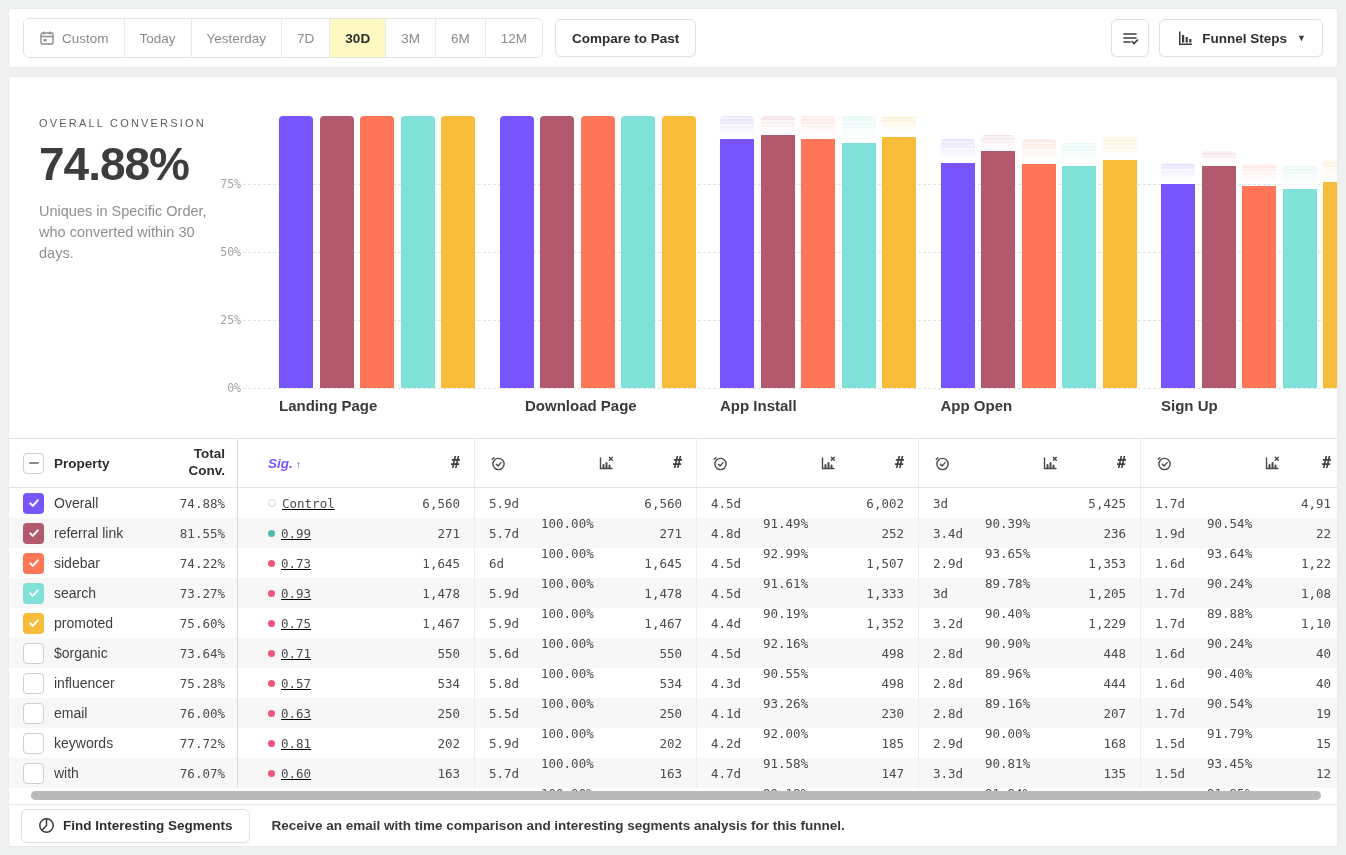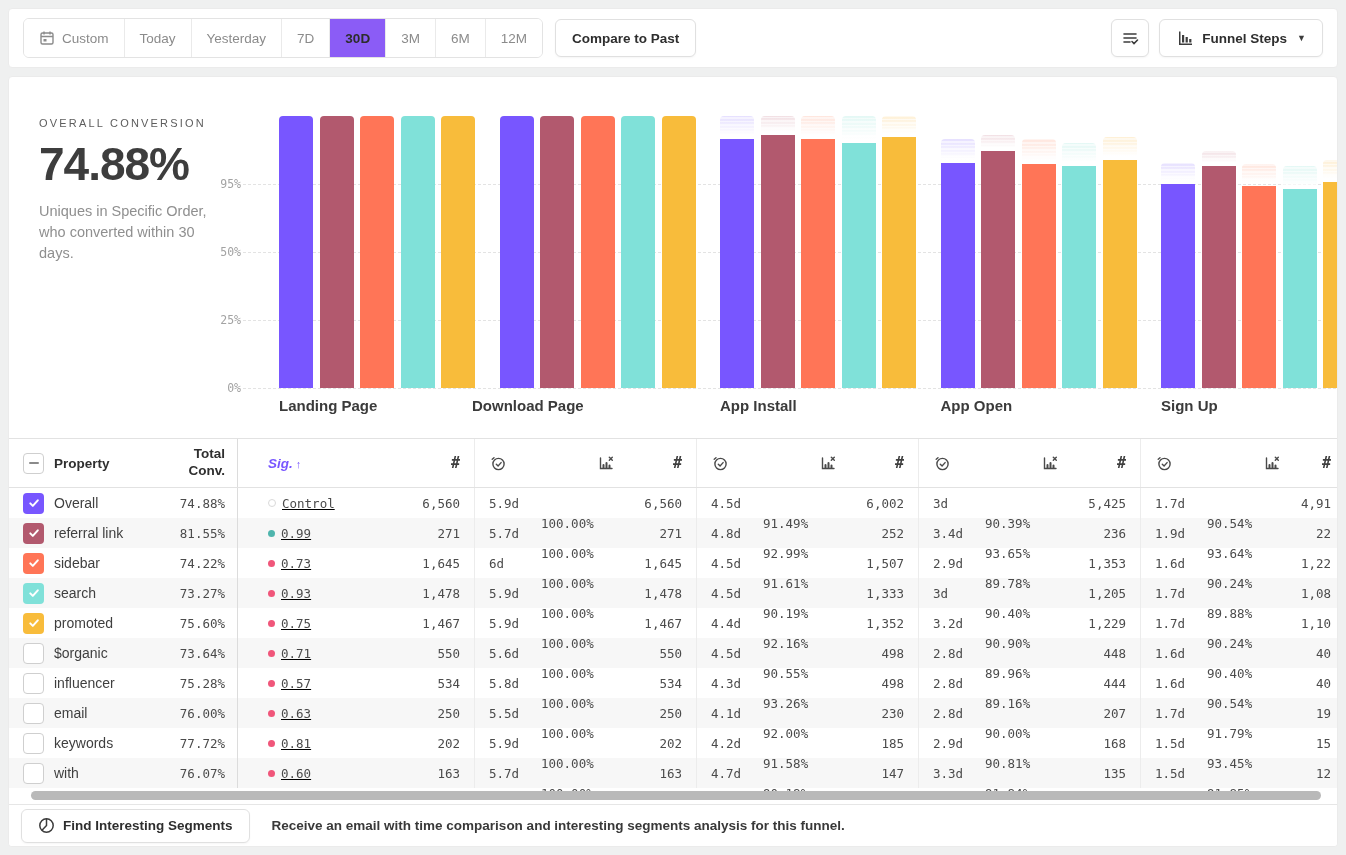--- a/index.html
+++ b/index.html
@@ -3,21 +3,21 @@
 <meta charset="utf-8">
 <style>
   html,body{margin:0;padding:0;}
   body{width:1346px;height:855px;background:#eff0f0;font-family:"Liberation Sans",sans-serif;overflow:hidden;position:relative;}
   .card{position:absolute;background:#fff;border:1px solid #ebebeb;border-radius:4px;box-sizing:border-box;}
   
   #toolbar{left:8px;top:8px;width:1330px;height:60px;display:flex;align-items:center;padding:0 14px;}
   .seg{display:inline-flex;height:38px;border:1px solid #e3e3e3;border-radius:6px;overflow:hidden;background:#fff;}
   .seg-item{display:flex;align-items:center;gap:7px;padding:0 15px;font-size:13.5px;font-weight:500;color:#8b8b8b;background:#fff;border:none;border-right:1px solid #eaeaea;cursor:pointer;font-family:inherit;}
   .seg-item:last-child{border-right:none;}
-  .seg-item.active{background:#8b5cf6;color:#2d2d2d;font-weight:700;}
+  .seg-item.active{background:#fef9c3;color:#2d2d2d;font-weight:700;}
   .btn{display:inline-flex;align-items:center;gap:8px;height:38px;padding:0 16px;border:1px solid #e0e0e0;border-radius:6px;background:#fff;font-size:13.5px;font-weight:700;color:#2e2e2e;cursor:pointer;box-shadow:0 1px 2px rgba(0,0,0,.04);font-family:inherit;}
   #toolbar .left-gap{margin-left:12px;}
   #toolbar .right{margin-left:auto;display:flex;align-items:center;gap:10px;}
   .iconbtn{width:38px;height:38px;padding:0;justify-content:center;}
   .caret{font-size:9px;color:#3c3c3c;margin-left:2px;}
   
   #main{left:8px;top:76px;width:1330px;height:771px;overflow:hidden;}
   
   #summary{position:absolute;left:30px;top:40px;width:190px;}
   .sum-label{font-size:11px;font-weight:400;letter-spacing:2.2px;color:#5d5d5d;}
@@ -135,21 +135,21 @@
 <div class="card" id="main">
 
   <div id="summary">
     <div class="sum-label">OVERALL CONVERSION</div>
     <div class="sum-value">74.88%</div>
     <div class="sum-desc">Uniques in Specific Order, who converted within 30 days.</div>
   </div>
 
   <div id="chart">
       <div class="gridline" style="top: 107px;"></div>
-      <div class="axis-label" style="top: 100px;">95%</div>
+      <div class="axis-label" style="top: 100px;">75%</div>
       <div class="gridline" style="top: 175px;"></div>
       <div class="axis-label" style="top: 168px;">50%</div>
       <div class="gridline" style="top: 243px;"></div>
       <div class="axis-label" style="top: 236px;">25%</div>
       <div class="gridline" style="top: 311px;"></div>
       <div class="axis-label" style="top: 304px;">0%</div>
       <div class="bar-group" style="left: 270px;">
         <div class="bar" style="left: 0px; bottom: 0px; height: 272px; background: rgb(120, 86, 255); border-radius: 4px 4px 0px 0px;"></div>
         <div class="bar" style="left: 40.5px; bottom: 0px; height: 272px; background: rgb(178, 89, 110); border-radius: 4px 4px 0px 0px;"></div>
         <div class="bar" style="left: 81px; bottom: 0px; height: 272px; background: rgb(255, 117, 87); border-radius: 4px 4px 0px 0px;"></div>
@@ -157,21 +157,21 @@
         <div class="bar" style="left: 162px; bottom: 0px; height: 272px; background: rgb(248, 188, 59); border-radius: 4px 4px 0px 0px;"></div>
       </div>
       <div class="step-label" style="left: 270px;">Landing Page</div>
       <div class="bar-group" style="left: 490.5px;">
         <div class="bar" style="left: 0px; bottom: 0px; height: 272px; background: rgb(120, 86, 255); border-radius: 4px 4px 0px 0px;"></div>
         <div class="bar" style="left: 40.5px; bottom: 0px; height: 272px; background: rgb(178, 89, 110); border-radius: 4px 4px 0px 0px;"></div>
         <div class="bar" style="left: 81px; bottom: 0px; height: 272px; background: rgb(255, 117, 87); border-radius: 4px 4px 0px 0px;"></div>
         <div class="bar" style="left: 121.5px; bottom: 0px; height: 272px; background: rgb(128, 225, 217); border-radius: 4px 4px 0px 0px;"></div>
         <div class="bar" style="left: 162px; bottom: 0px; height: 272px; background: rgb(248, 188, 59); border-radius: 4px 4px 0px 0px;"></div>
       </div>
-      <div class="step-label" style="left: 463px;">Download Page</div>
+      <div class="step-label" style="left: 516px;">Download Page</div>
       <div class="bar-group" style="left: 711px;">
         <div class="bar" style="left: 0px; bottom: 0px; height: 248.9px; background: rgb(120, 86, 255);"></div>
         <div class="bar-cap" style="left: 0px; bottom: 251.9px; height: 20.1px; border-radius: 4px 4px 0px 0px; background: repeating-linear-gradient(0deg, rgba(255, 255, 255, 0.55) 0px, rgba(255, 255, 255, 0.55) 1.5px, rgba(0, 0, 0, 0) 1.5px, rgba(0, 0, 0, 0) 3.5px), linear-gradient(rgb(230, 224, 255) 0%, rgba(255, 255, 255, 0.25) 95%);"></div>
         <div class="bar" style="left: 40.5px; bottom: 0px; height: 252.9px; background: rgb(178, 89, 110);"></div>
         <div class="bar-cap" style="left: 40.5px; bottom: 255.9px; height: 16.1px; border-radius: 4px 4px 0px 0px; background: repeating-linear-gradient(0deg, rgba(255, 255, 255, 0.55) 0px, rgba(255, 255, 255, 0.55) 1.5px, rgba(0, 0, 0, 0) 1.5px, rgba(0, 0, 0, 0) 3.5px), linear-gradient(rgb(242, 224, 228) 0%, rgba(255, 255, 255, 0.25) 95%);"></div>
         <div class="bar" style="left: 81px; bottom: 0px; height: 249.2px; background: rgb(255, 117, 87);"></div>
         <div class="bar-cap" style="left: 81px; bottom: 252.2px; height: 19.8px; border-radius: 4px 4px 0px 0px; background: repeating-linear-gradient(0deg, rgba(255, 255, 255, 0.55) 0px, rgba(255, 255, 255, 0.55) 1.5px, rgba(0, 0, 0, 0) 1.5px, rgba(0, 0, 0, 0) 3.5px), linear-gradient(rgb(255, 230, 222) 0%, rgba(255, 255, 255, 0.25) 95%);"></div>
         <div class="bar" style="left: 121.5px; bottom: 0px; height: 245.3px; background: rgb(128, 225, 217);"></div>
         <div class="bar-cap" style="left: 121.5px; bottom: 248.3px; height: 23.7px; border-radius: 4px 4px 0px 0px; background: repeating-linear-gradient(0deg, rgba(255, 255, 255, 0.55) 0px, rgba(255, 255, 255, 0.55) 1.5px, rgba(0, 0, 0, 0) 1.5px, rgba(0, 0, 0, 0) 3.5px), linear-gradient(rgb(228, 248, 245) 0%, rgba(255, 255, 255, 0.25) 95%);"></div>
         <div class="bar" style="left: 162px; bottom: 0px; height: 250.7px; background: rgb(248, 188, 59);"></div>

